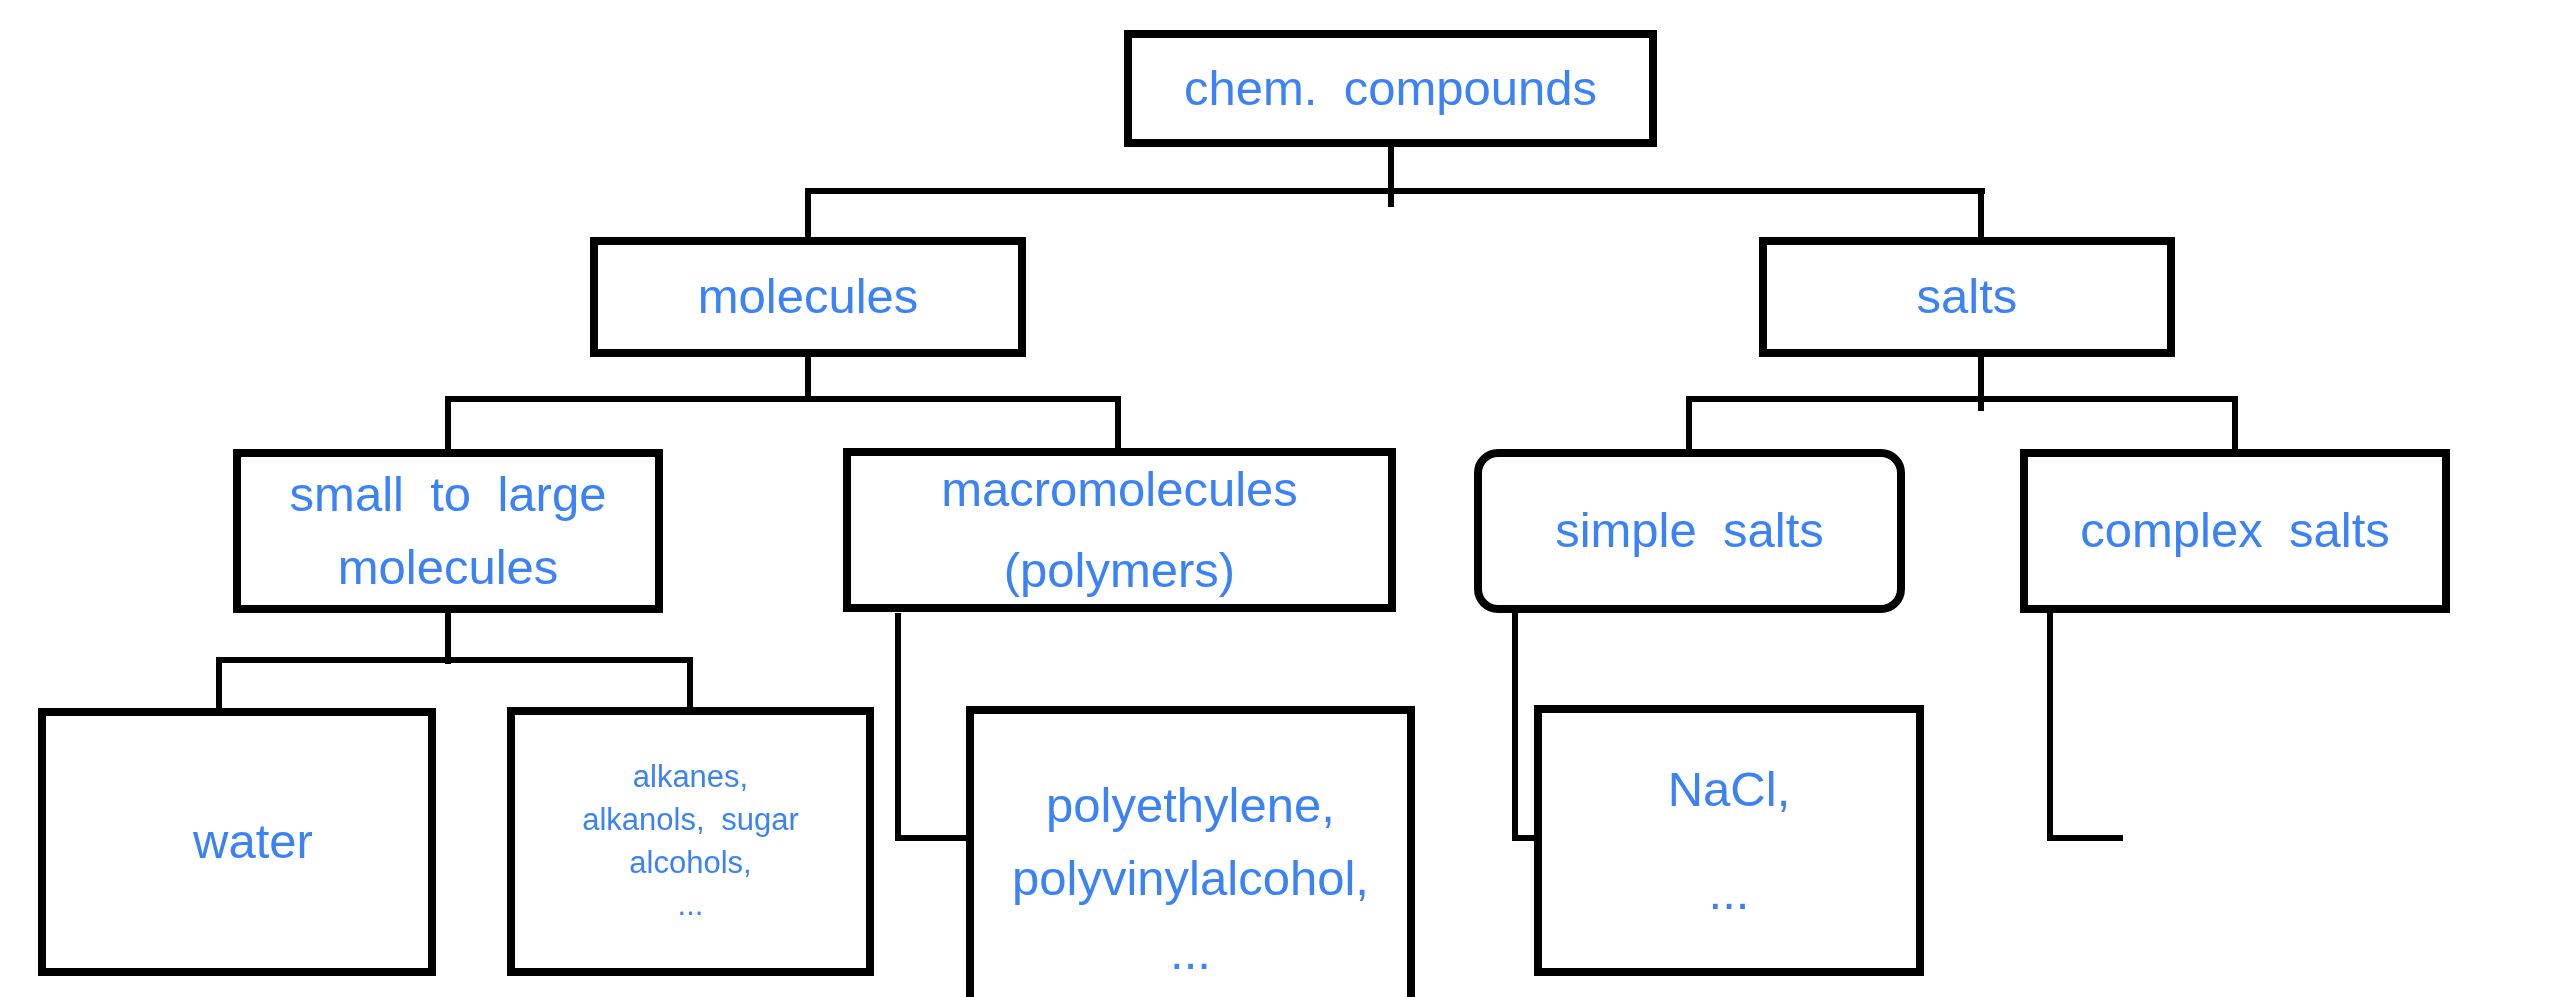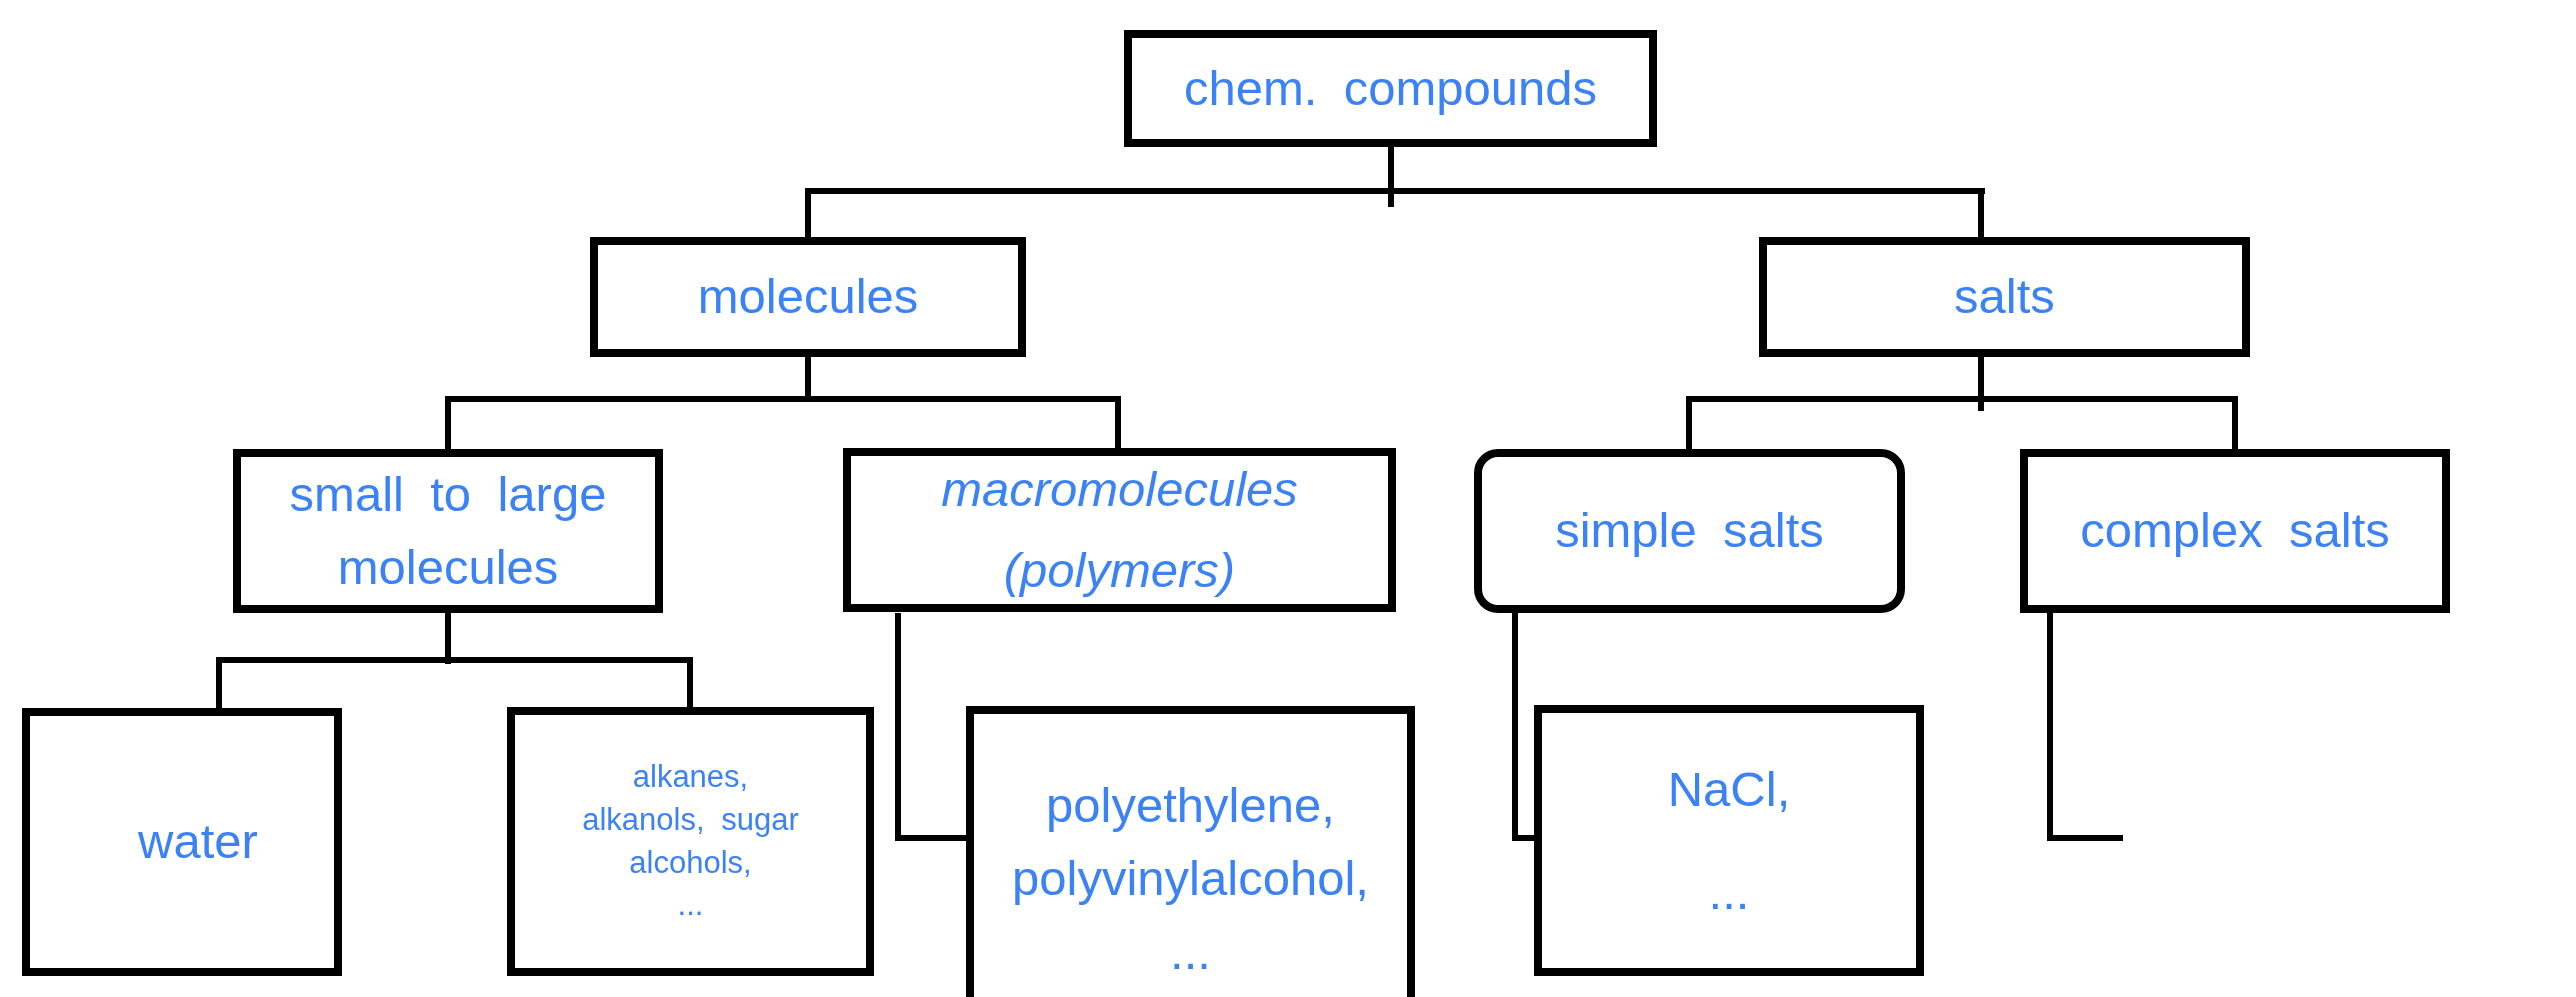--- a/index.html
+++ b/index.html
@@ -28,26 +28,26 @@
     line-height: 1.5;
     word-spacing: 0.26em;
     z-index: 2;
   }
   .label { white-space: pre-line; display: block; }
   .conn { position: absolute; background: #000000; z-index: 1; }
 
   
   .n-root      { left: 1124px; top: 30px;  width: 533px; height: 117px; }
   .n-mol       { left: 590px;  top: 237px; width: 436px; height: 120px; }
-  .n-salts     { left: 1759px; top: 237px; width: 491px; height: 120px; }
+  .n-salts     { left: 1759px; top: 237px; width: 416px; height: 120px; }
   .n-s2l       { left: 233px;  top: 449px; width: 430px; height: 164px; }
-  .n-macro     { left: 843px; top: 448px; width: 553px; height: 164px; line-height: 1.65; font-style: italic; }
+  .n-macro     { left: 843px; top: 448px; width: 553px; height: 164px; line-height: 1.65; }
   .n-simple    { left: 1474px; top: 449px; width: 431px; height: 164px; border-radius: 24px; }
   .n-complex   { left: 2020px; top: 449px; width: 430px; height: 164px; justify-content: center; }
-  .n-water     { left: 22px;   top: 708px; width: 320px; height: 268px; padding-left: 32px; }
+  .n-water     { left: 38px;   top: 708px; width: 398px; height: 268px; padding-left: 32px; }
   .n-alkanes   { left: 507px;  top: 707px; width: 367px; height: 269px; font-size: 31px; line-height: 1.38; }
   .n-poly      { left: 966px; top: 706px; width: 449px; height: 346px; }
   .n-nacl      { left: 1534px; top: 705px; width: 390px; height: 271px; line-height: 2.1; }
   .n-ionic     { left: 2123px; top: 707px; width: 418px; height: 266px; }
 
   
   .c-root-drop      { left: 1388px; top: 147px;  width: 6.3px;    height: 60px; }
   .c-bus1           { left: 808px; top: 188px;  width: 1177px; height: 6.3px;  }
   .c-mol-in         { left: 805px; top: 188px;  width: 6.3px;    height: 49px; }
   .c-salts-in       { left: 1978px; top: 188px;  width: 6.3px;    height: 49px; }

